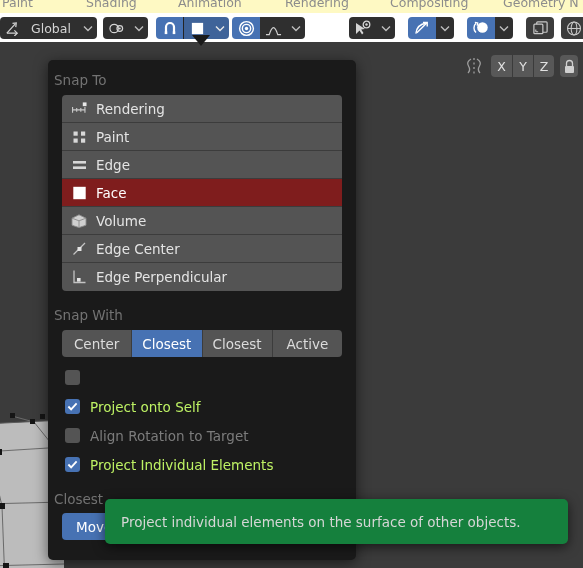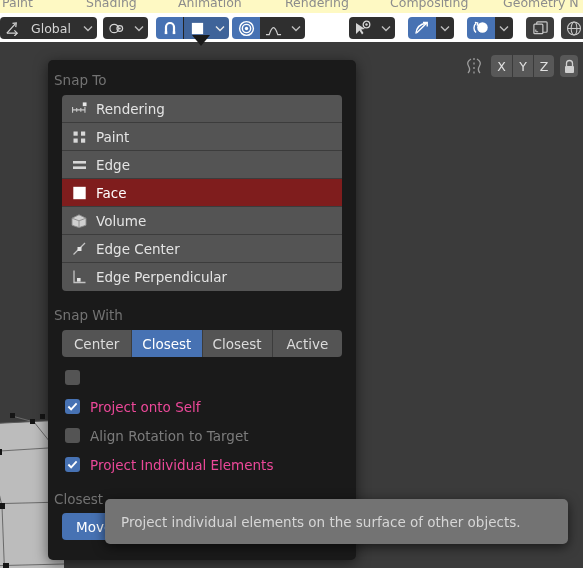--- a/index.html
+++ b/index.html
@@ -111,37 +111,37 @@
   .enum .opt:last-child { border-right: none; }
   .enum .opt.sel { background: #4772b3; color: #ffffff; }
 
   
   .chk { display: flex; align-items: center; height: 29px; padding-left: 17px; }
   .cbox {
     width: 15px; height: 15px; border-radius: 3px; background: #545454;
     display: flex; align-items: center; justify-content: center; flex: none;
   }
   .cbox.on { background: #4772b3; }
-  .chk .lab { font-size: 13.5px; color: #ec4899; margin-left: 10px; }
+  .chk .lab { font-size: 13.5px; color: #bef264; margin-left: 10px; }
   .chk.dim .lab { color: #7c7c7c; }
   .cmark { width: 11px; height: 11px; }
 
   
   .affect-row { display: flex; margin: 0 14px; border-radius: 4px; overflow: hidden; }
   .affect-row .opt {
     height: 27px; background: #545454; color: #e7e7e7;
     display: flex; align-items: center; justify-content: center;
     font-size: 13.5px; padding: 0 14px; border-right: 1px solid #3c3c3c;
   }
   .affect-row .opt.sel { background: #4772b3; color: #ffffff; }
 
   
   .tooltip {
     position: absolute; left: 105px; top: 499px; width: 463px; height: 45px;
-    background: #737373; border-radius: 5px;
+    background: #15803d; border-radius: 5px;
     box-shadow: 0 3px 12px rgba(0,0,0,0.6);
     display: flex; align-items: center;
     z-index: 60;
   }
   .tooltip .tip-text {
     color: #d6d6d6; font-size: 13.5px; padding-left: 16px;
   }
 </style>
 </head>
 <body>

